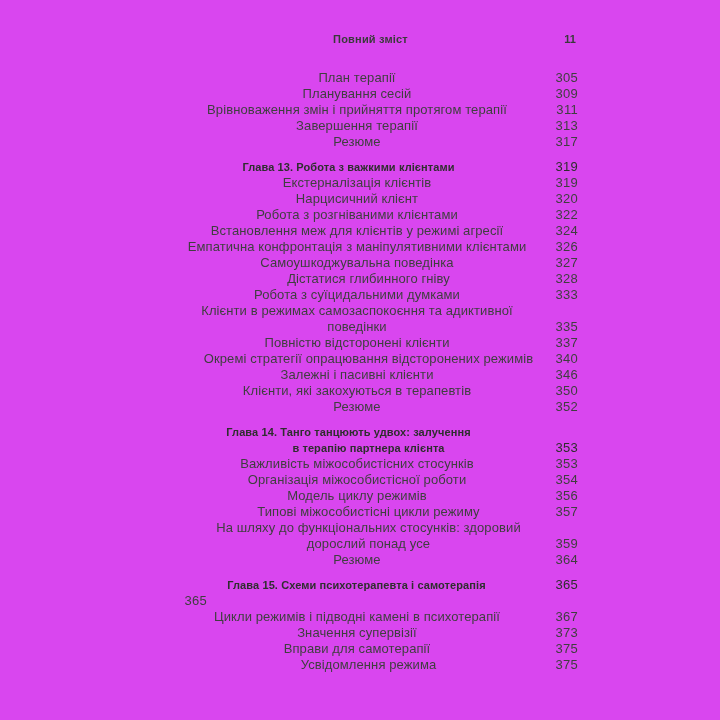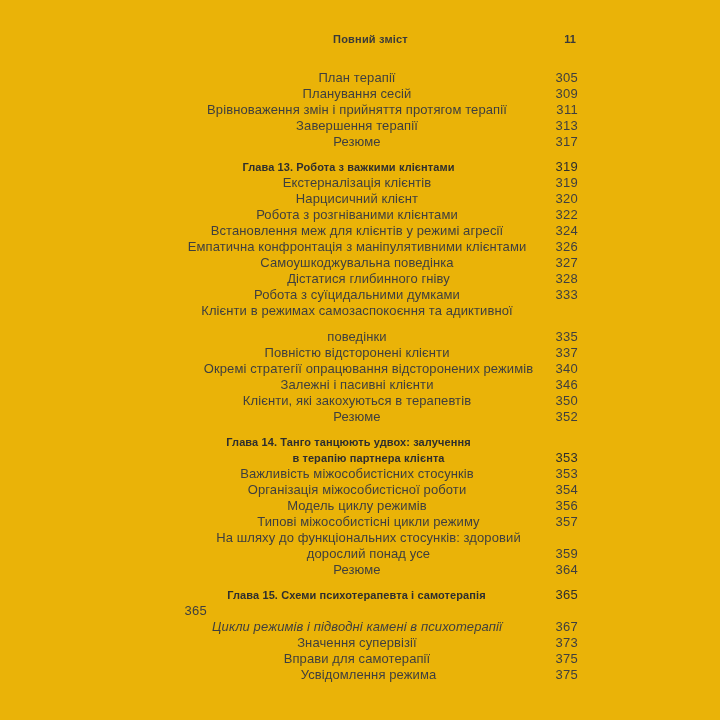--- a/index.html
+++ b/index.html
@@ -4,21 +4,21 @@
 <style>
   html, body {
     margin: 0;
     padding: 0;
     background: #ffffff;
   }
   .page {
     position: relative;
     width: 720px;
     height: 720px;
-    background: #eab308;
+    background: #d946ef;
     font-family: "Liberation Sans", sans-serif;
     color: #3f3f3f;
     overflow: hidden;
   }
   .running-head {
     position: absolute;
     top: 33px;
     left: 163px;
     width: 415px;
     height: 16px;
@@ -172,21 +172,21 @@
       </div>
       <div class="row">
         <div class="tcol">
           <div class="line" style="padding-left: 17px;">Робота з суїцидальними думками</div>
         </div>
         <div class="pcol">333</div>
       </div>
       <div class="row">
         <div class="tcol">
           <div class="line" style="padding-left: 17px;">Клієнти в режимах самозаспокоєння та адиктивної</div>
-          <div class="line" style="padding-left: 17px; margin-top: 10px;">поведінки</div>
+          <div class="line" style="padding-left: 17px;">поведінки</div>
         </div>
         <div class="pcol">335</div>
       </div>
       <div class="row">
         <div class="tcol">
           <div class="line" style="padding-left: 17px;">Повністю відсторонені клієнти</div>
         </div>
         <div class="pcol">337</div>
       </div>
       <div class="row">
@@ -261,21 +261,21 @@
         <div class="tcol">
           <div class="line" style="padding-left: 0px; margin-left: 16px;">Глава 15. Схеми психотерапевта і самотерапія</div>
         </div>
         <div class="pcol">365</div>
       </div>
       <div class="row">
         <div class="pcol">365</div>
       </div>
       <div class="row">
         <div class="tcol">
-          <div class="line" style="padding-left: 17px; font-style: italic;">Цикли режимів і підводні камені в психотерапії</div>
+          <div class="line" style="padding-left: 17px;">Цикли режимів і підводні камені в психотерапії</div>
         </div>
         <div class="pcol">367</div>
       </div>
       <div class="row">
         <div class="tcol">
           <div class="line" style="padding-left: 17px;">Значення супервізії</div>
         </div>
         <div class="pcol">373</div>
       </div>
       <div class="row">

